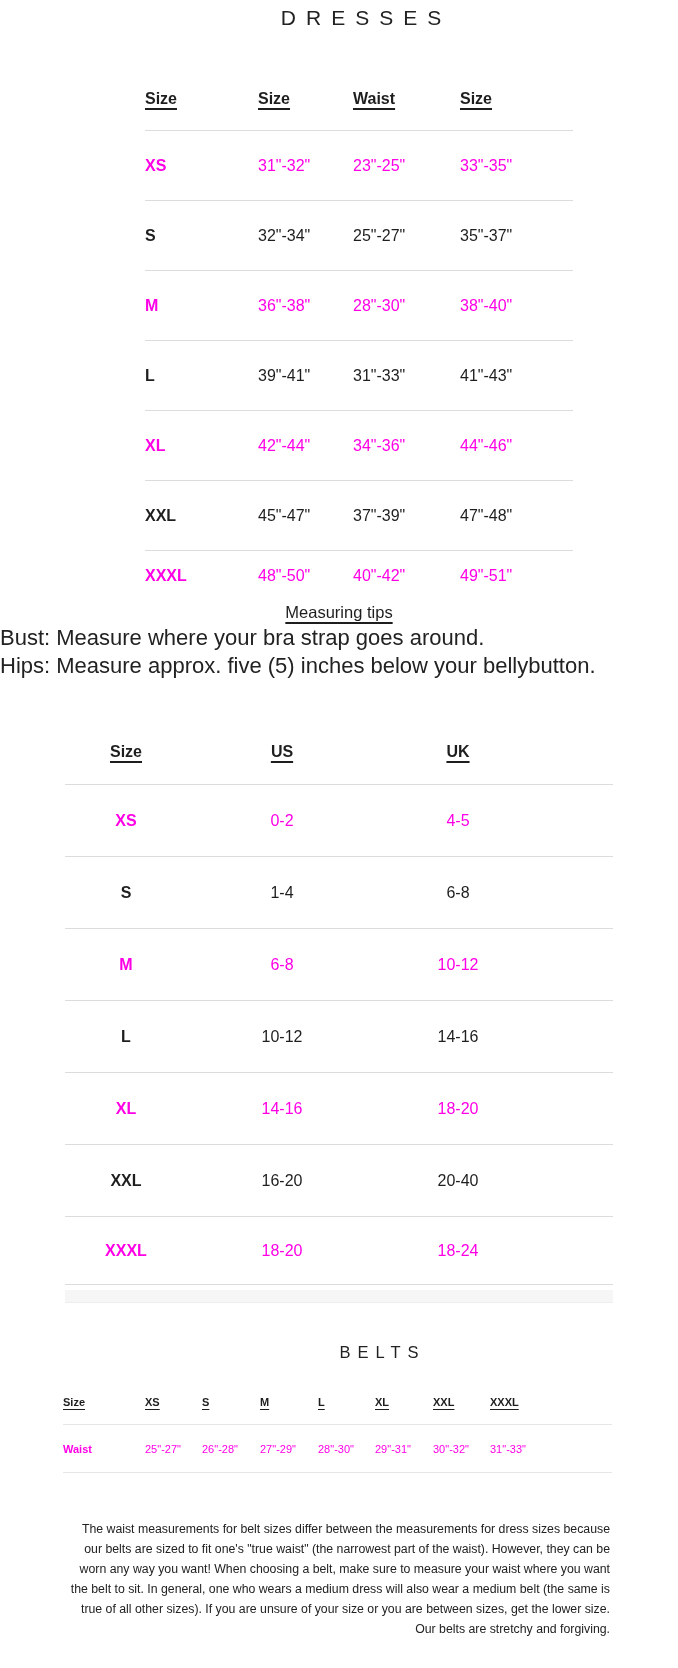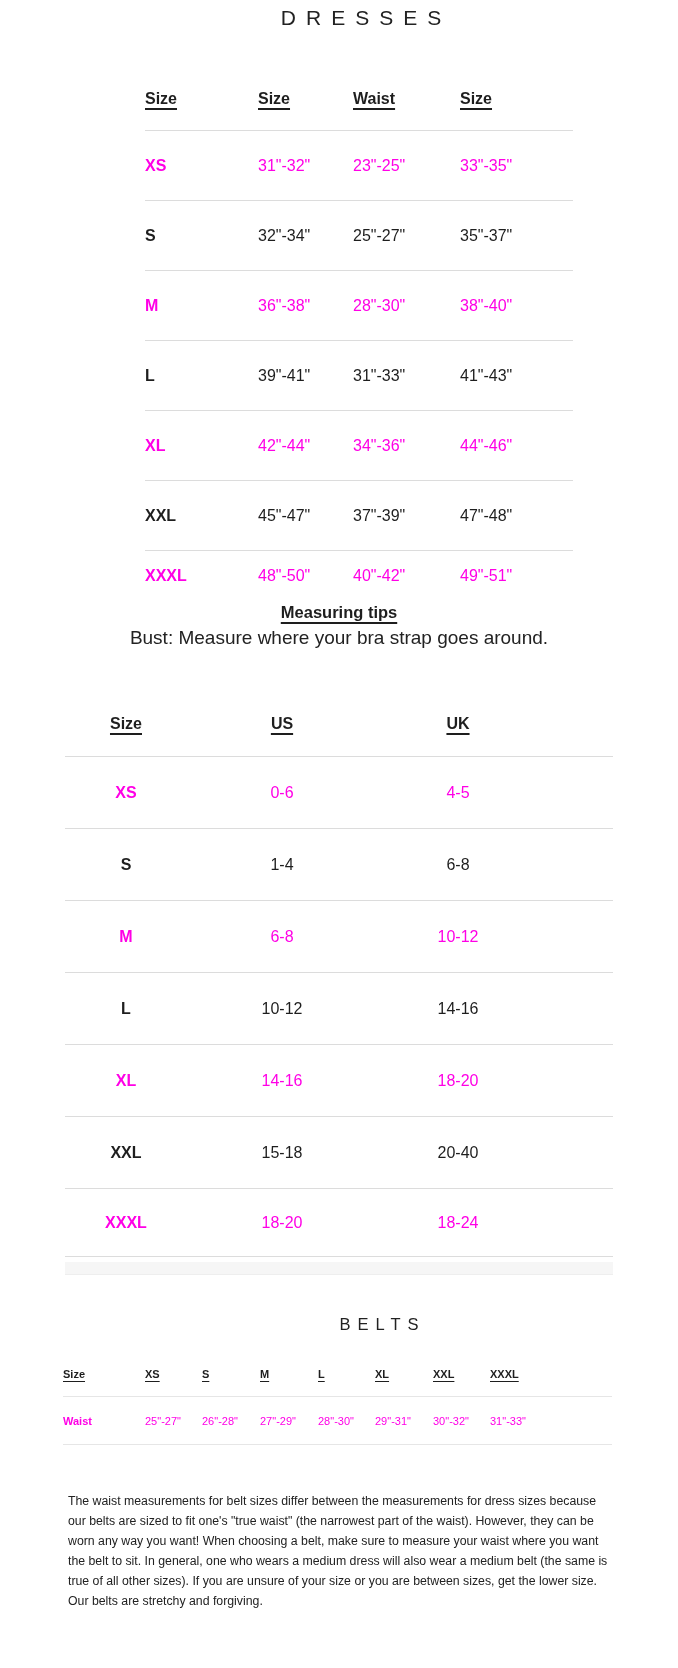--- a/index.html
+++ b/index.html
@@ -27,24 +27,24 @@
   .meas-row {
     display: grid; grid-template-columns: 113px 95px 107px auto;
     height: 70px; align-items: center; border-top: 1px solid #dcdcdc;
     font-size: 16px;
   }
   .meas-row:last-child { height: 50px; }
   .meas-row .sz { font-weight: 700; }
   .pink { color: #FF00E6; }
   
   .tips-heading {
-    text-align: center; font-size: 16.5px; font-weight: 700; line-height: 24px;
+    text-align: center; font-size: 16.5px; font-weight: 400; line-height: 24px;
     text-decoration: underline; text-decoration-thickness: 1.5px; text-underline-offset: 4px;
   }
-  .tips-list { text-align: center; font-size: 19px; line-height: 28px; color: #222; }
+  .tips-list { text-align: left; font-size: 22px; line-height: 28px; color: #222; }
   
   .conv-table { margin: 62px 0 0 65px; width: 548px; }
   .conv-head {
     display: grid; grid-template-columns: 122px 190px 162px auto;
     height: 20px; margin-bottom: 22px; align-items: center;
   }
   .conv-head span {
     text-align: center; font-weight: 700; font-size: 16px;
     text-decoration: underline; text-decoration-thickness: 1.5px; text-underline-offset: 4px;
   }
@@ -74,21 +74,21 @@
     text-decoration: underline; text-decoration-thickness: 1px; text-underline-offset: 3px;
   }
   .belts-row {
     display: grid; grid-template-columns: 82px 57px 58px 58px 57px 58px 57px auto;
     height: 48px; align-items: center; border-bottom: 1px solid #e6e6e6;
     font-size: 11px;
   }
   .belts-row .sz { font-weight: 700; }
   
   .belts-note {
-    margin: 46px 68px 12px 68px; text-align: left;
+    margin: 46px 68px 12px 68px; text-align: right;
     font-size: 12.3px; line-height: 20px; color: #222;
   }
 </style>
 </head>
 <body>
 
 <h1 class="section-title">DRESSES</h1>
 
 <section class="meas-table">
   <div class="meas-head">
@@ -138,33 +138,34 @@
     <span>48"-50"</span>
     <span>40"-42"</span>
     <span>49"-51"</span>
   </div>
 </section>
 
 <section>
   <div class="tips-heading">Measuring tips</div>
   <div class="tips-list">
     <div>Bust: Measure where your bra strap goes around.</div>
+    <div>Hips: Measure approx. five (5) inches below your bellybutton.</div>
   </div>
 </section>
 
 <section class="conv-table">
   <div class="conv-head">
     <span>Size</span>
     <span>US</span>
     <span>UK</span>
     <span></span>
   </div>
   <div class="conv-row pink">
     <span class="sz">XS</span>
-    <span>0-6</span>
+    <span>0-2</span>
     <span>4-5</span>
     <span></span>
   </div>
   <div class="conv-row">
     <span class="sz">S</span>
     <span>1-4</span>
     <span>6-8</span>
     <span></span>
   </div>
   <div class="conv-row pink">
@@ -180,21 +181,21 @@
     <span></span>
   </div>
   <div class="conv-row pink">
     <span class="sz">XL</span>
     <span>14-16</span>
     <span>18-20</span>
     <span></span>
   </div>
   <div class="conv-row">
     <span class="sz">XXL</span>
-    <span>15-18</span>
+    <span>16-20</span>
     <span>20-40</span>
     <span></span>
   </div>
   <div class="conv-row pink">
     <span class="sz">XXXL</span>
     <span>18-20</span>
     <span>18-24</span>
     <span></span>
   </div>
 </section>

